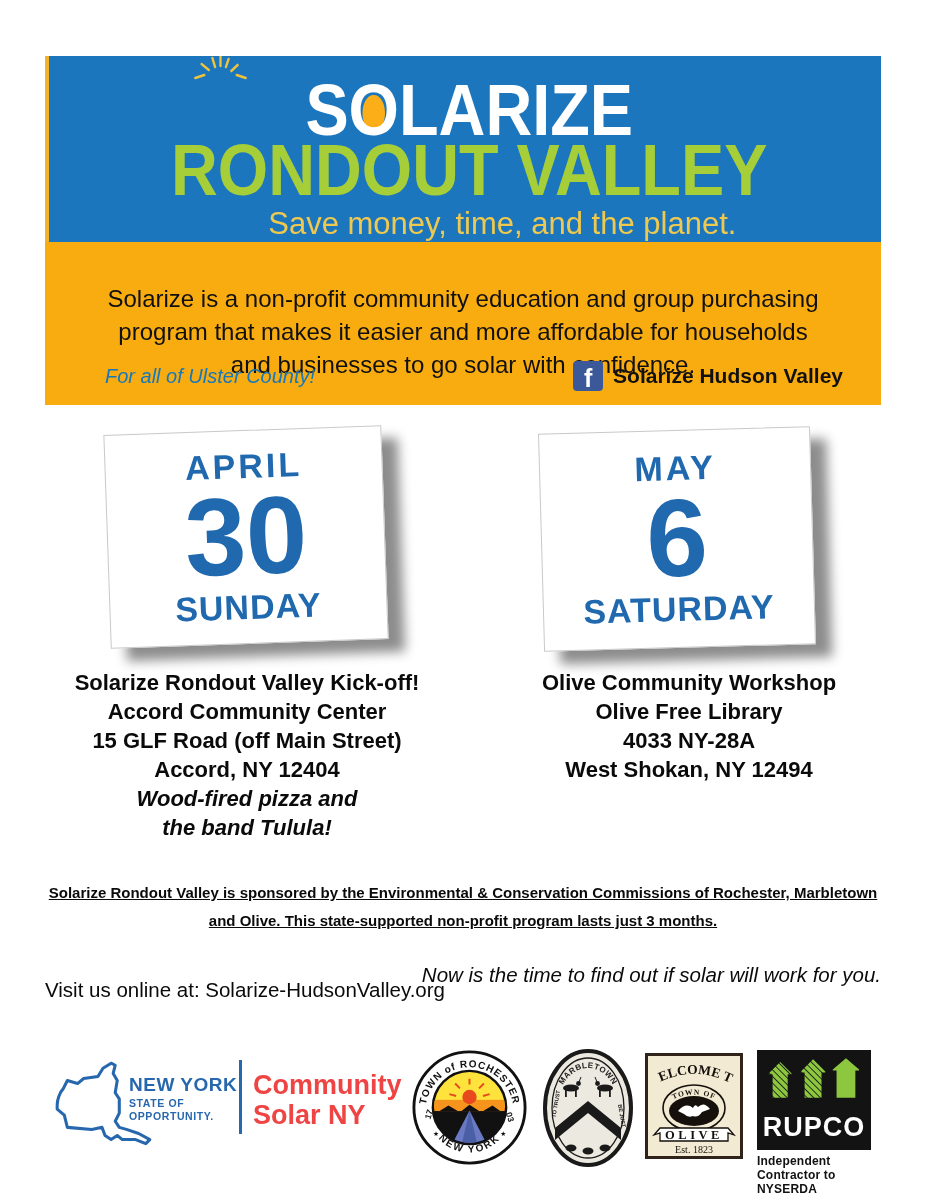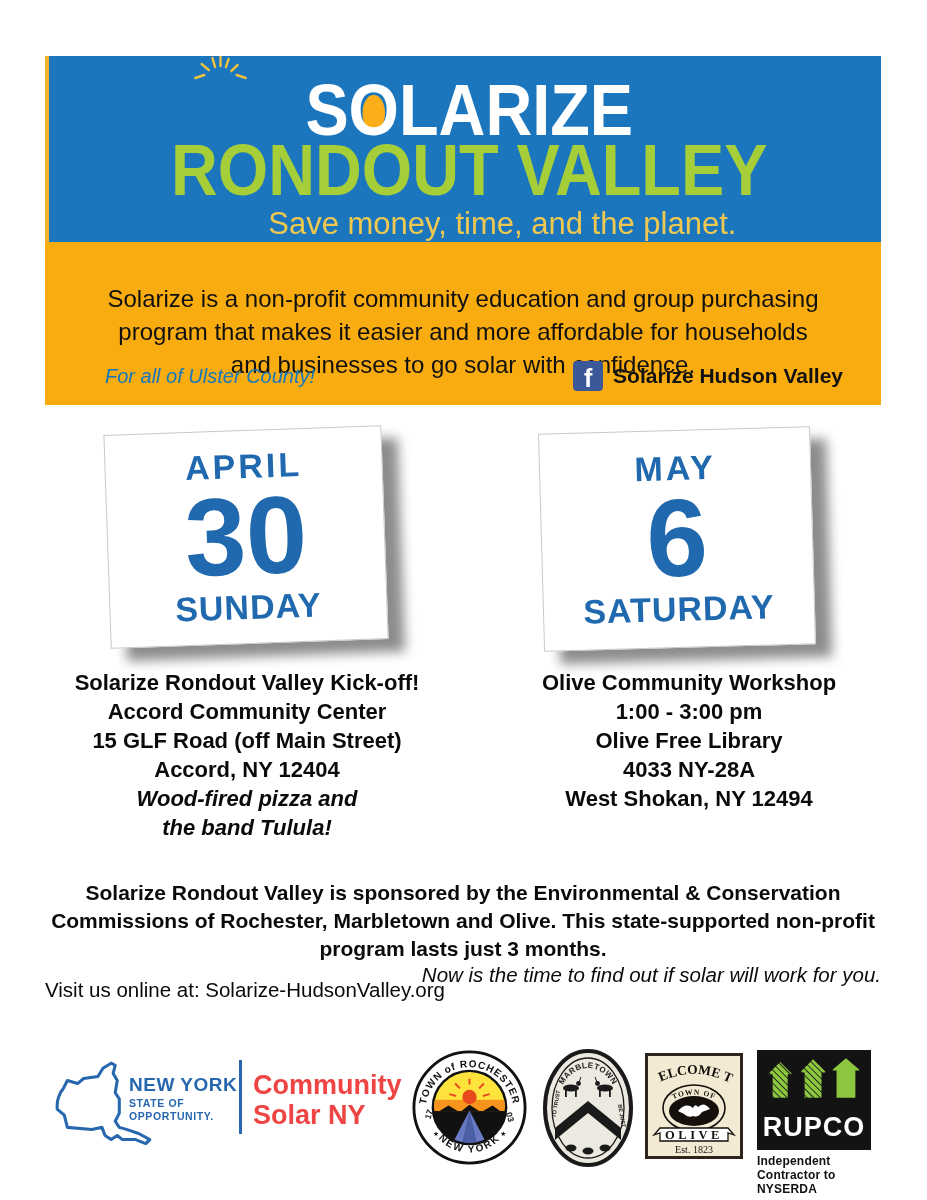--- a/index.html
+++ b/index.html
@@ -45,21 +45,21 @@
   
   .event-col{position:absolute;top:668px;width:410px;text-align:center;
              font-weight:bold;font-size:22px;line-height:29px;color:#0a0a0a;}
   .event-col div{white-space:nowrap;}
   .event-left{left:42px;}
   .event-right{left:484px;}
   .event-note{font-style:italic;}
 
   
   .sponsor{position:absolute;left:45px;top:879px;width:836px;text-align:center;
-           font-weight:bold;font-size:21px;line-height:28px;}
+           font-weight:bold;font-size:15px;line-height:28px;text-decoration:underline;}
   .sponsor-tagline{position:absolute;left:45px;top:963px;width:836px;text-align:right;
            font-style:italic;font-size:20.5px;}
   .visit-line{position:absolute;left:45px;top:978px;width:836px;text-align:left;font-size:20.5px;}
 
   
   .footer{position:absolute;left:45px;top:1048px;width:836px;height:130px;}
   .nys-map{position:absolute;left:2px;top:8px;width:112px;height:102px;}
   .nys-text{position:absolute;left:84px;top:26px;color:#2767AE;}
   .nys-text .l1{font-size:19px;font-weight:bold;letter-spacing:.5px;}
   .nys-text .l2,.nys-text .l3{font-size:10.5px;font-weight:bold;letter-spacing:.6px;margin-top:1px;}
@@ -128,21 +128,20 @@
   <div class="event-col event-left">
     <div>Solarize Rondout Valley Kick-off!</div>
     <div>Accord Community Center</div>
     <div>15 GLF Road (off Main Street)</div>
     <div>Accord, NY 12404</div>
     <div class="event-note">Wood-fired pizza and</div>
     <div class="event-note">the band Tulula!</div>
   </div>
   <div class="event-col event-right">
     <div>Olive Community Workshop</div>
-    <div>1:00 - 3:00 pm</div>
     <div>Olive Free Library</div>
     <div>4033 NY-28A</div>
     <div>West Shokan, NY 12494</div>
   </div>
 
   <div class="sponsor">Solarize Rondout Valley is sponsored by the Environmental &amp; Conservation Commissions of Rochester, Marbletown and Olive. This state-supported non-profit program lasts just 3 months.</div>
   <div class="sponsor-tagline">Now is the time to find out if solar will work for you.</div>
   <div class="visit-line"><span>Visit us online at: </span><span>Solarize-HudsonValley.org</span></div>
 
   <div class="footer">

